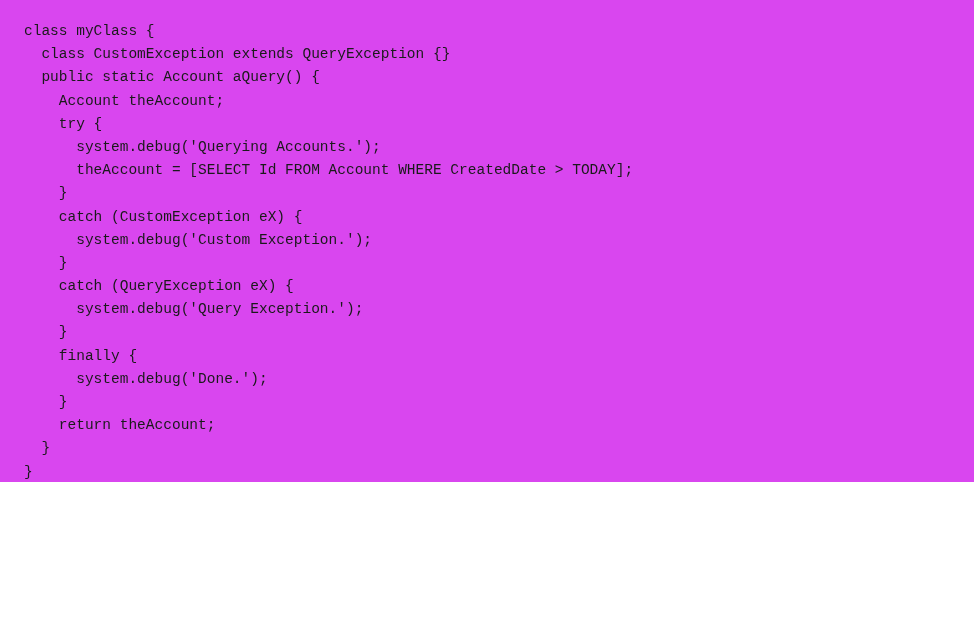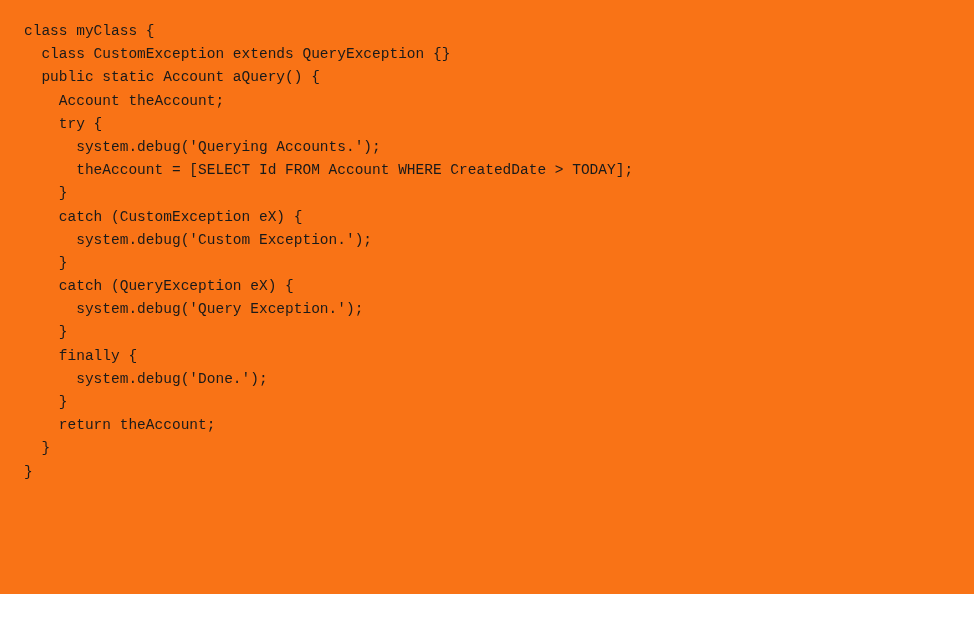--- a/index.html
+++ b/index.html
@@ -12,22 +12,22 @@
       width: 974px;
       height: 618px;
       background-color: #ffffff;
       font-family: 'Courier New', Courier, monospace;
       font-size: 14px;
       overflow: hidden;
     }
 
     .code-container {
       width: 974px;
-      height: 594px;
-      background-color: #f97316;
+      height: 482px;
+      background-color: #d946ef;
       padding: 20px 24px;
       overflow: hidden;
     }
 
     .code-block {
       white-space: pre;
       color: #1a1a1a;
       line-height: 1.6;
       font-family: 'Courier New', Courier, monospace;
       font-size: 14.5px;

